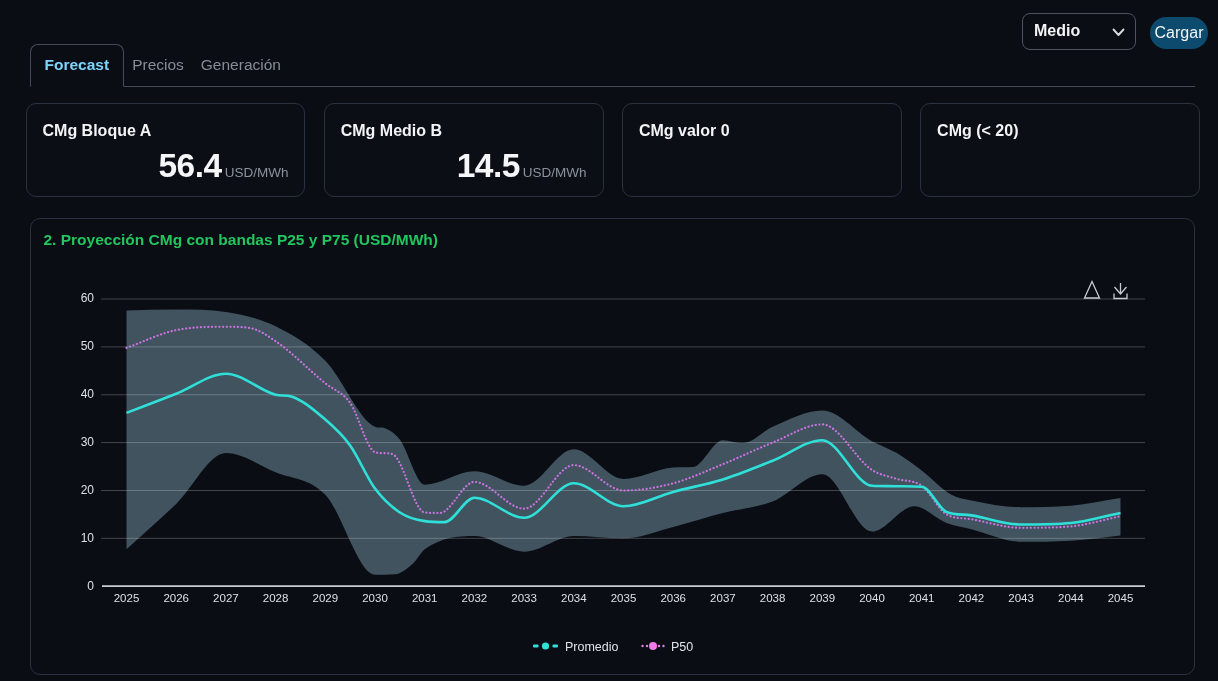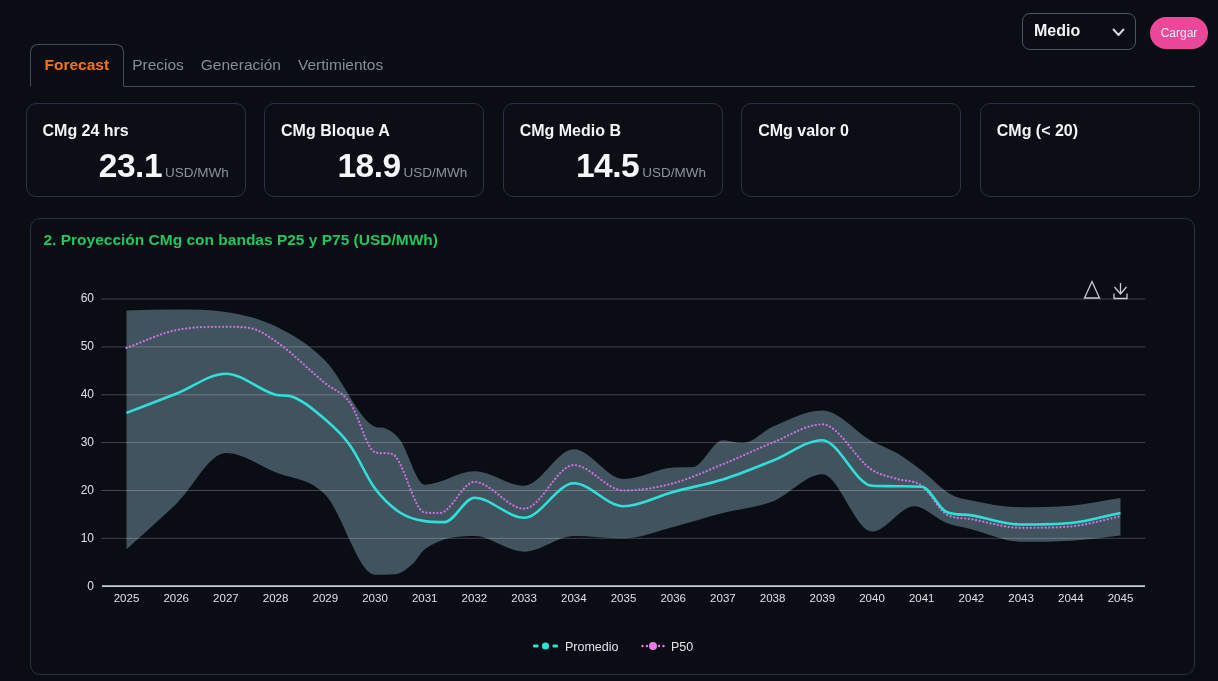--- a/index.html
+++ b/index.html
@@ -1,23 +1,23 @@
 <!DOCTYPE html>
 <html><head>
 <meta charset="utf-8">
 <style>
 * { margin:0; padding:0; box-sizing:border-box; }
 html,body { width:1218px; height:681px; background:#0a0d13; font-family:"Liberation Sans", sans-serif; position:relative; overflow:hidden; }
 .select { position:absolute; left:1022px; top:12.5px; width:114px; height:37px; border:1px solid #4d545e; border-radius:8px; display:flex; align-items:center; color:#f2f4f6; font-size:16px; font-weight:600; }
 .select span { margin-left:11px; }
 .select svg { position:absolute; right:9px; top:11px; }
-.btn { position:absolute; left:1150px; top:16.5px; width:58px; height:32px; background:#ec4899; border-radius:16px; color:#f2f4f6; font-size:12px; display:flex; align-items:center; justify-content:center; }
+.btn { position:absolute; left:1150px; top:16.5px; width:58px; height:32px; background:#0c4a6e; border-radius:16px; color:#f2f4f6; font-size:16px; display:flex; align-items:center; justify-content:center; }
 .tabs { position:absolute; left:30px; top:44px; width:1165px; height:42.5px; border-bottom:1px solid #454b55; display:flex; }
 .tab { font-size:15.5px; color:#868d96; padding:0 9px; margin-left:2px; display:flex; align-items:center; height:42.5px; }
-.tab.active { color:#f97316; font-size:15.5px; font-weight:700; padding:0 13.5px; margin-left:0; border:1px solid #454b55; border-bottom:1px solid #0a0d13; border-radius:8px 8px 0 0; margin-bottom:-1px; background:#0a0d13; }
+.tab.active { color:#7dd3fc; font-size:15.5px; font-weight:700; padding:0 13.5px; margin-left:0; border:1px solid #454b55; border-bottom:1px solid #0a0d13; border-radius:8px 8px 0 0; margin-bottom:-1px; background:#0a0d13; }
 .cardrow { position:absolute; left:25.5px; top:103px; width:1174.5px; display:flex; gap:18.3px; }
 .card { flex:1; height:93.5px; background:#0b0e15; border:1px solid #2a3142; border-radius:10px; padding:15px 16px; }
 .ct { color:#f2f4f6; font-size:16px; font-weight:700; margin-top:3px; }
 .cv { text-align:right; margin-top:6.5px; }
 .num { color:#f4f6f8; font-size:33.5px; font-weight:700; letter-spacing:-0.5px; }
 .unit { color:#8b929c; font-size:13.5px; margin-left:3px; }
 .unit.pct { margin-left:7px; font-size:14px; }
 .chartcard { position:absolute; left:29.5px; top:217.5px; width:1165.5px; height:457px; background:#0a0d14; border:1px solid #2a3142; border-radius:10px; }
 .charttitle { position:absolute; left:13px; top:12.5px; color:#22c55e; font-size:15.5px; font-weight:700; }
 </style>
@@ -27,30 +27,25 @@
     <span>Medio</span>
 <svg width="15" height="15" viewBox="0 0 15 15">
       <path d="M2.5 4.5 L7.5 10 L12.5 4.5" fill="none" stroke="#d6d9dd" stroke-width="1.9" stroke-linecap="round" stroke-linejoin="round"></path>
     </svg>
 </div>
 <div class="btn">Cargar</div>
 <div class="tabs">
   <div class="tab active">Forecast</div>
   <div class="tab" style="margin-left:-0.5px;">Precios</div>
   <div class="tab" style="margin-left:-1px;">Generación</div>
-  <div class="tab" style="margin-left:-1px;">Vertimientos</div>
 </div>
 <div class="cardrow">
 <div class="card">
-  <div class="ct">CMg 24 hrs</div>
-  <div class="cv"><span class="num">23.1</span><span class="unit">USD/MWh</span></div>
-</div>
-<div class="card">
   <div class="ct">CMg Bloque A</div>
-  <div class="cv"><span class="num">18.9</span><span class="unit">USD/MWh</span></div>
+  <div class="cv"><span class="num">56.4</span><span class="unit">USD/MWh</span></div>
 </div>
 <div class="card">
   <div class="ct">CMg Medio B</div>
   <div class="cv"><span class="num">14.5</span><span class="unit">USD/MWh</span></div>
 </div>
 <div class="card">
   <div class="ct">CMg valor 0</div>
 </div>
 <div class="card">
   <div class="ct">CMg (&lt; 20)</div>

